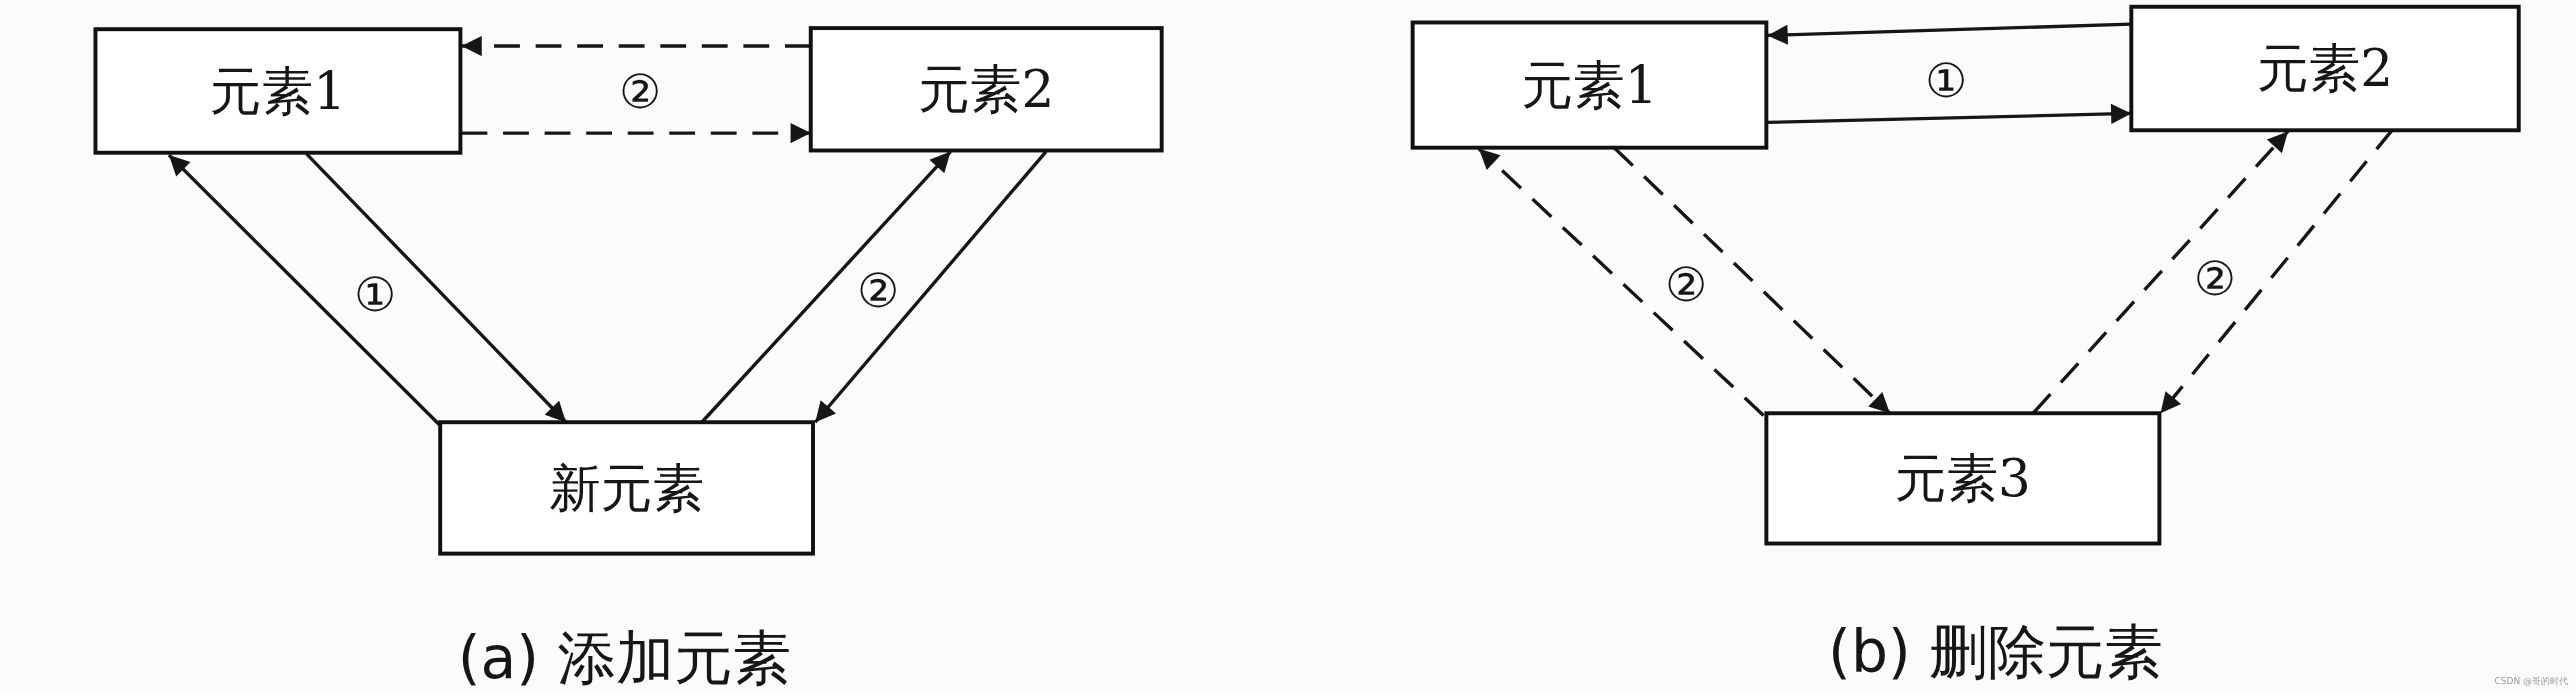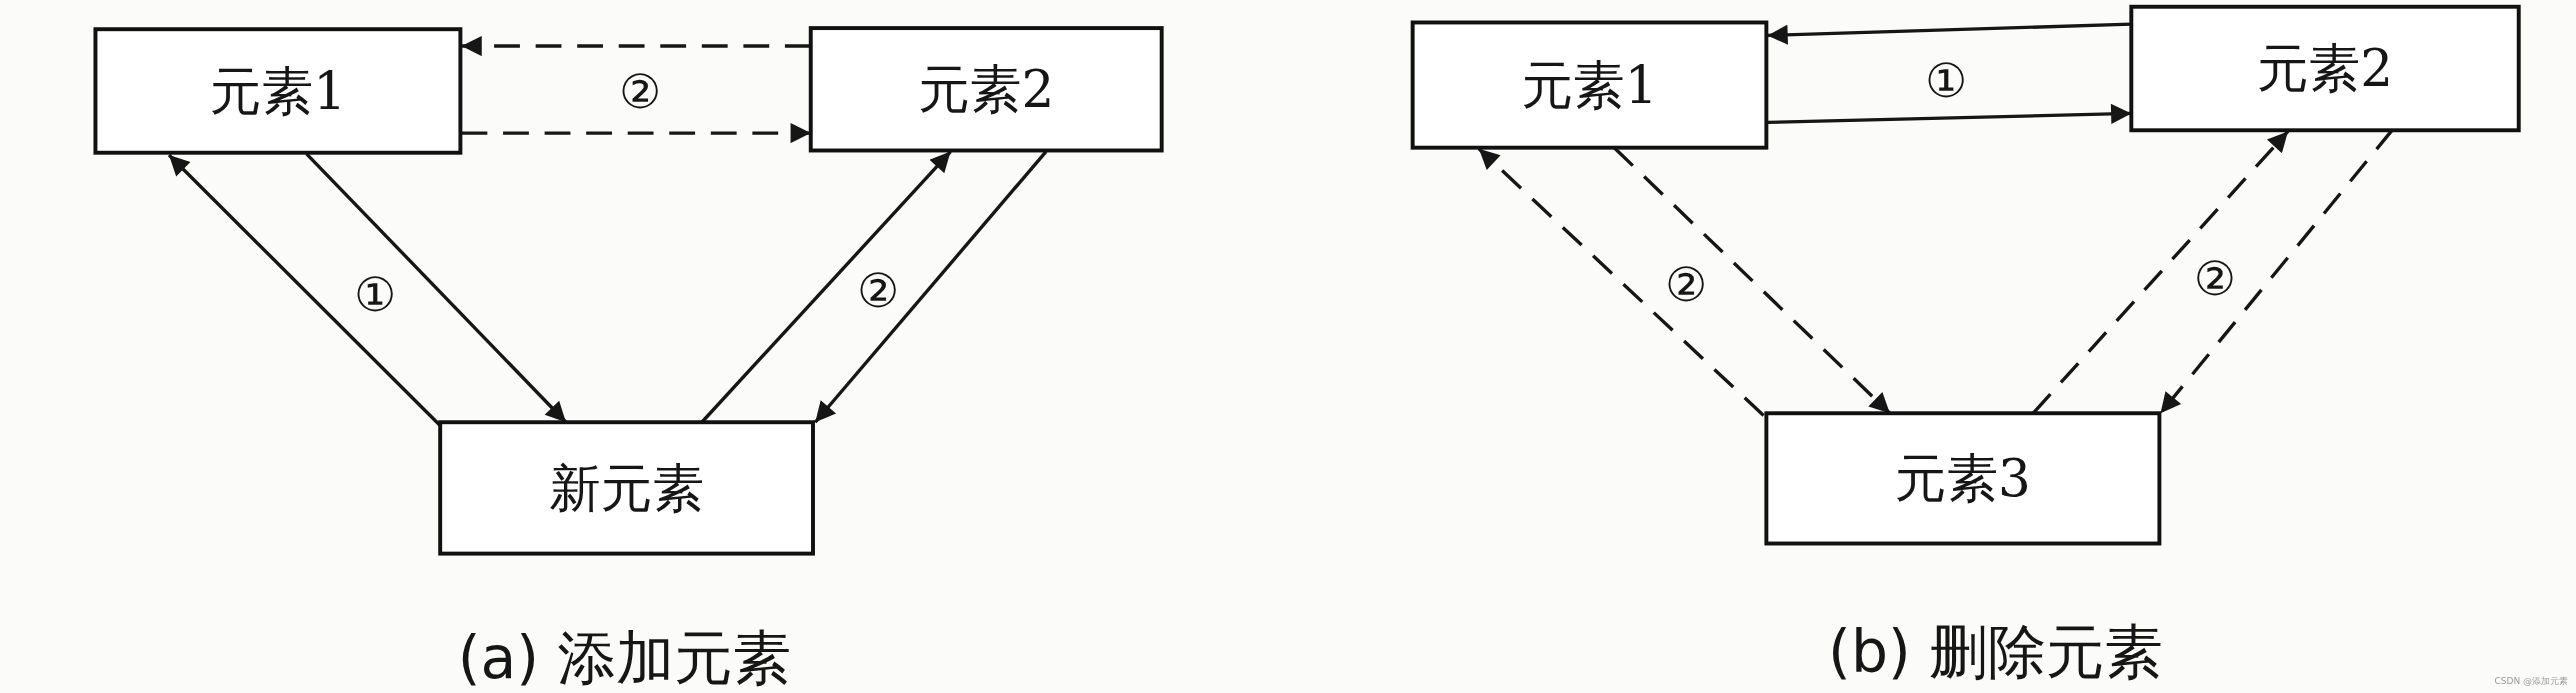--- a/index.html
+++ b/index.html
@@ -117,14 +117,14 @@
         <rect x="3146" y="736" width="700" height="232" class="node-rect"></rect>
         <text x="3496" y="852" class="node-label">元素3</text>
       </g>
       <text x="3466" y="143" class="edge-label">①</text>
       <text x="3003" y="507" class="edge-label">②</text>
       <text x="3945" y="496" class="edge-label">②</text>
       <text x="3554" y="1162" class="caption">(b) 删除元素</text>
     </g>
 </svg>
 
-<div class="watermark">CSDN @添加元素</div>
+<div class="watermark">CSDN @哥的时代</div>
 
 
 </body></html>

